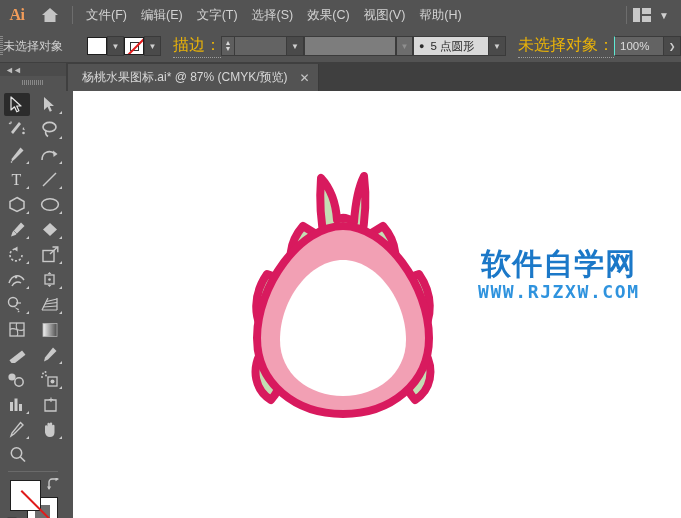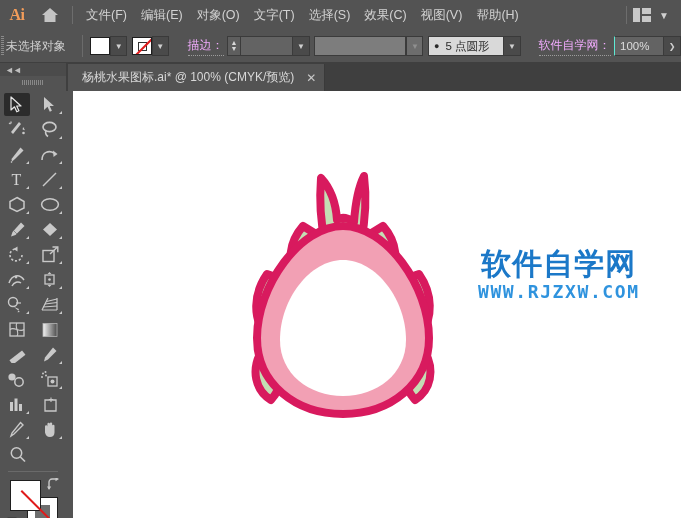--- a/index.html
+++ b/index.html
@@ -88,21 +88,21 @@
     position:absolute; left:5px; top:4px; width:9px; height:9px;
     border:1px solid #333; background: transparent;
   }
   .dropbtn {
     width: 17px; height: 20px; background: #4a4a4a;
     border: 1px solid #3a3a3a;
     display:flex; align-items:center; justify-content:center;
     color:#cfcfcf; font-size:8px;
   }
   .dotted-label {
-    color:#f0abfc; font-size:12px;
+    color:#eab308; font-size:16px;
     border-bottom: 1px dotted #9c9c9c;
     padding-bottom:1px; white-space:nowrap;margin-left:12px;
   }
   .stepper {
     width: 14px; height: 20px; background:#5e5e5e; border:1px solid #3b3b3b;
     display:flex; flex-direction:column; align-items:center; justify-content:center;
     color:#d8d8d8; font-size:7px; line-height:6px;
   }
   .field {
     height: 20px; background:#636363; border:1px solid #3b3b3b;
@@ -233,21 +233,20 @@
     <div class="ai-logo">Ai</div>
     <div class="home-icon">
       <svg width="18" height="16" viewBox="0 0 18 16">
         <path d="M9 1 L17 8 L14.5 8 L14.5 15 L3.5 15 L3.5 8 L1 8 Z" fill="#c4c4c4"></path>
       </svg>
     </div>
     <div class="menu-sep"></div>
     <div class="menu-items">
       <div class="menu-item">文件(F)</div>
       <div class="menu-item">编辑(E)</div>
-      <div class="menu-item">对象(O)</div>
       <div class="menu-item">文字(T)</div>
       <div class="menu-item">选择(S)</div>
       <div class="menu-item">效果(C)</div>
       <div class="menu-item">视图(V)</div>
       <div class="menu-item">帮助(H)</div>
     </div>
     <div class="ws-switcher">
       <div class="menu-sep"></div>
       <div class="ws-icon">
         <i class="a"></i>
@@ -306,31 +305,31 @@
     <div style="display:flex;align-items:center">
       <div class="field white" style="width:76px;border-left:1px solid #3b3b3b;">
         <span style="font-size:9px;margin-right:6px;">●</span>
         <span>5 点圆形</span>
       </div>
       <div class="dropbtn" style="border-left:none">▼</div>
     </div>
 
     <div style="width:10px"></div>
 
-    <div class="dotted-label">软件自学网：</div>
+    <div class="dotted-label">未选择对象：</div>
     <div style="width:6px"></div>
     <div style="display:flex;align-items:center">
       <div class="field" style="width:50px;border-left:1px solid #5eead4;">100%</div>
       <div class="dropbtn" style="border-left:none">❯</div>
     </div>
   </div>
 
   <div class="tabbar">
     <div class="tab">
-      <span class="tab-title">杨桃水果图标.ai* @ 100% (CMYK/预览)</span>
+      <span class="tab-title">杨桃水果图标.ai* @ 87% (CMYK/预览)</span>
       <span class="tab-close">✕</span>
     </div>
   </div>
 
   <div class="toolpanel">
     <div class="tp-head">
       <span>◄◄</span>
     </div>
     <div class="tp-grip">
         <b></b>

